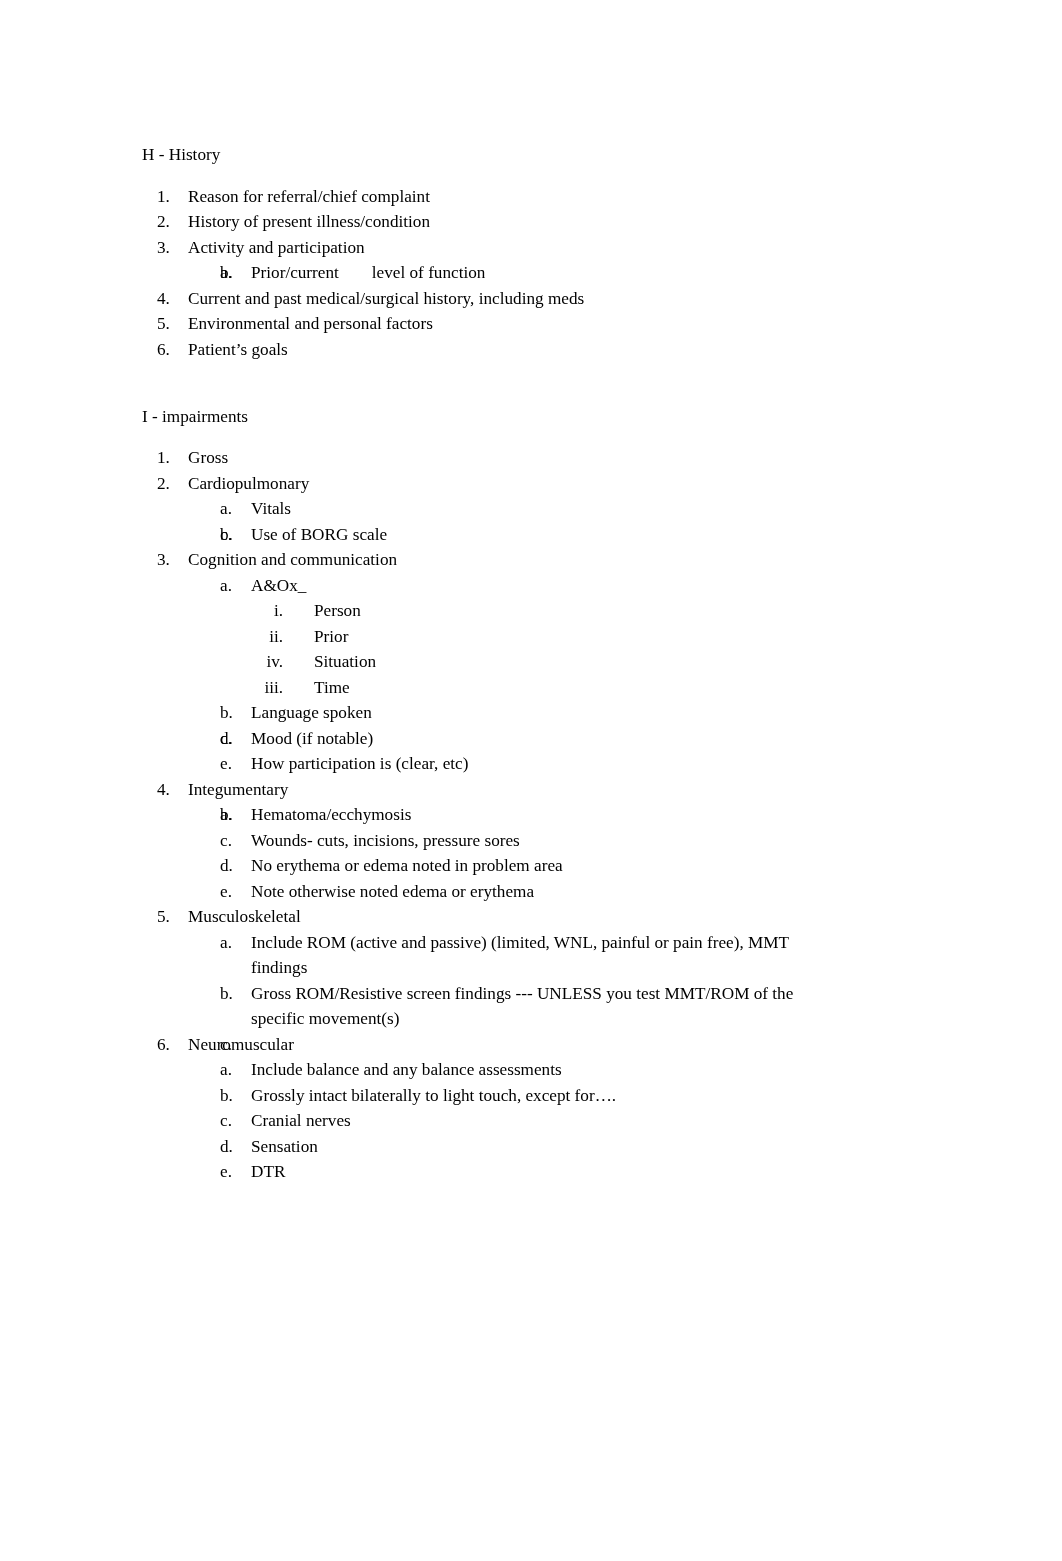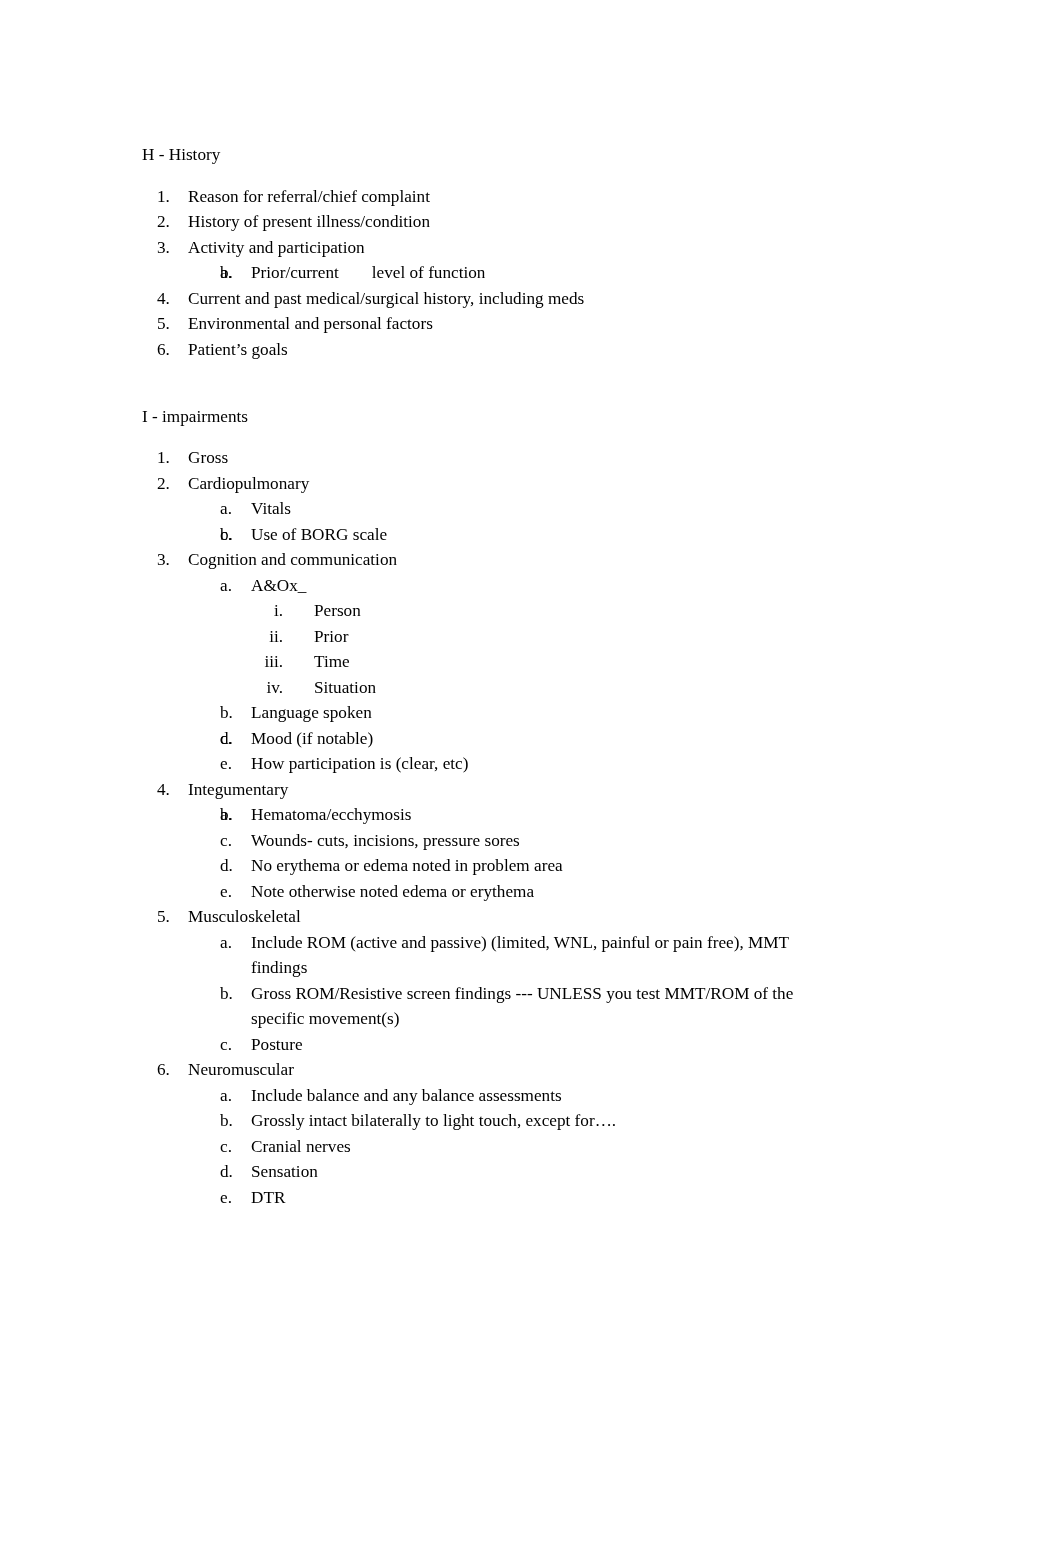--- a/index.html
+++ b/index.html
@@ -148,27 +148,27 @@
       </div>
       <div class="olrow lvl3">
         <span class="marker">i.</span>
         <span class="txt">Person</span>
       </div>
       <div class="olrow lvl3">
         <span class="marker">ii.</span>
         <span class="txt">Prior</span>
       </div>
       <div class="olrow lvl3">
+        <span class="marker">iv.</span>
+        <span class="txt">Situation</span>
+      </div>
+      <div class="olrow lvl3">
         <span class="marker">iii.</span>
         <span class="txt">Time</span>
       </div>
-      <div class="olrow lvl3">
-        <span class="marker">iv.</span>
-        <span class="txt">Situation</span>
-      </div>
       <div class="olrow lvl2">
         <span class="marker">b.</span>
         <span class="txt">Language spoken</span>
       </div>
       <div class="olrow lvl2">
         <span class="marker">c.</span>
       </div>
       <div class="olrow lvl2">
         <span class="marker">d.</span>
         <span class="txt">Mood (if notable)</span>
@@ -207,21 +207,20 @@
       <div class="olrow lvl2">
         <span class="marker">a.</span>
         <span class="txt">Include ROM (active and passive) (limited, WNL, painful or pain free), MMT findings</span>
       </div>
       <div class="olrow lvl2">
         <span class="marker">b.</span>
         <span class="txt">Gross ROM/Resistive screen findings --- UNLESS you test MMT/ROM of the specific movement(s)</span>
       </div>
       <div class="olrow lvl2">
         <span class="marker">c.</span>
-        <span class="txt">Posture</span>
       </div>
       <div class="olrow lvl1">
         <span class="marker">6.</span>
         <span class="txt">Neuromuscular</span>
       </div>
       <div class="olrow lvl2">
         <span class="marker">a.</span>
         <span class="txt">Include balance and any balance assessments</span>
       </div>
       <div class="olrow lvl2">

